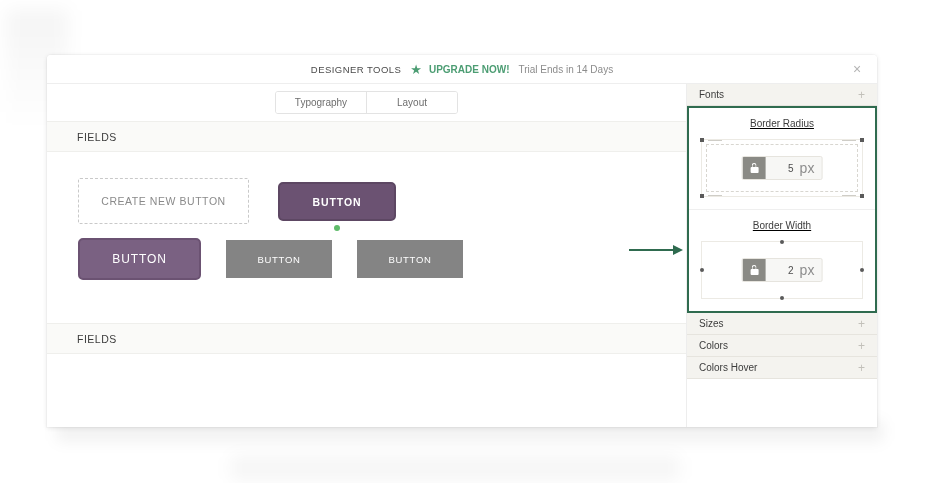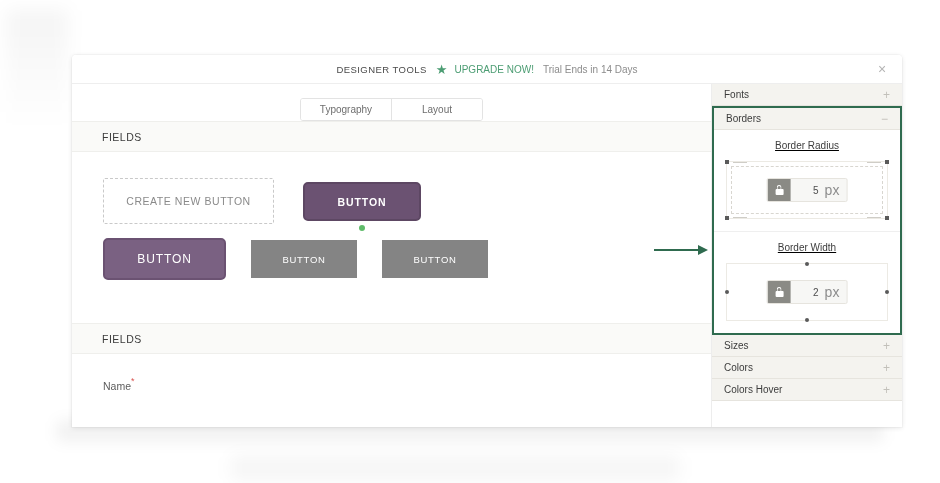--- a/index.html
+++ b/index.html
@@ -44,21 +44,21 @@
     width: 828px;
     height: 22px;
     background: rgba(0,0,0,0.05);
     filter: blur(7px);
     border-radius: 6px;
   }
 
   
   .window {
     position: absolute;
-    left: 72px;
+    left: 47px;
     top: 55px;
     width: 830px;
     height: 372px;
     background: #ffffff;
     border-radius: 4px 4px 0 0;
     box-shadow: 0 1px 5px rgba(0,0,0,0.10), 0 0 0 1px rgba(0,0,0,0.025);
     overflow: hidden;
   }
 
   
@@ -86,21 +86,21 @@
   }
   .star-icon {
     display: inline-block;
     color: #4c9d73;
     font-size: 13px;
     line-height: 1;
     margin-right: -2px;
   }
   .upgrade-now {
     color: #4c9d73;
-    font-weight: normal;
+    font-weight: bold;
     font-size: 10px;
   }
   .trial-text {
     color: #8c8c8c;
     font-size: 10px;
   }
   .close-icon {
     position: absolute;
     right: 12px;
     top: 6px;
@@ -122,21 +122,21 @@
     position: relative;
     width: 639px;
     background: #ffffff;
     border-right: 1px solid #ededed;
   }
 
   
   .tabbar-wrap {
     height: 37px;
     display: flex;
-    align-items: flex-end;
+    align-items: center;
     justify-content: center;
     background: #ffffff;
   }
   .tabbar {
     display: flex;
     border: 1px solid #e3e3e3;
     border-radius: 3px;
     overflow: hidden;
     background: #ffffff;
   }
@@ -461,42 +461,35 @@
         </div>
         <div class="btn-row row2">
           <div class="btn-purple-b">BUTTON</div>
           <div class="btn-gray">BUTTON</div>
           <div class="btn-gray">BUTTON</div>
         </div>
       </div>
 
       <div class="section-head" style="margin-top:43px;">FIELDS</div>
 
-      <div class="fields-area">
-        <span class="field-label">Name</span><span class="req-star">*</span>
-      </div>
 
       <svg class="annot-arrow" viewBox="0 0 54 12">
         <line x1="0" y1="6" x2="44" y2="6" stroke="#2f6b4f" stroke-width="2"></line>
         <polygon points="44,1 54,6 44,11" fill="#2f6b4f"></polygon>
       </svg>
     </div>
 
     <div class="sidebar">
 
       <div class="acc-row">
         <span>Fonts</span>
         <span class="acc-sign">+</span>
       </div>
 
       <div class="highlight-box">
-        <div class="acc-row">
-          <span>Borders</span>
-          <span class="acc-sign">−</span>
-        </div>
 
         <div class="borders-panel-body">
 
           <div class="control-block">
             <div class="control-title">Border Radius</div>
             <div class="editor-stage dashed-inner">
               <span class="edge-tick tick-tl"></span>
               <span class="edge-tick tick-tr"></span>
               <span class="edge-tick tick-bl"></span>
               <span class="edge-tick tick-br"></span>

